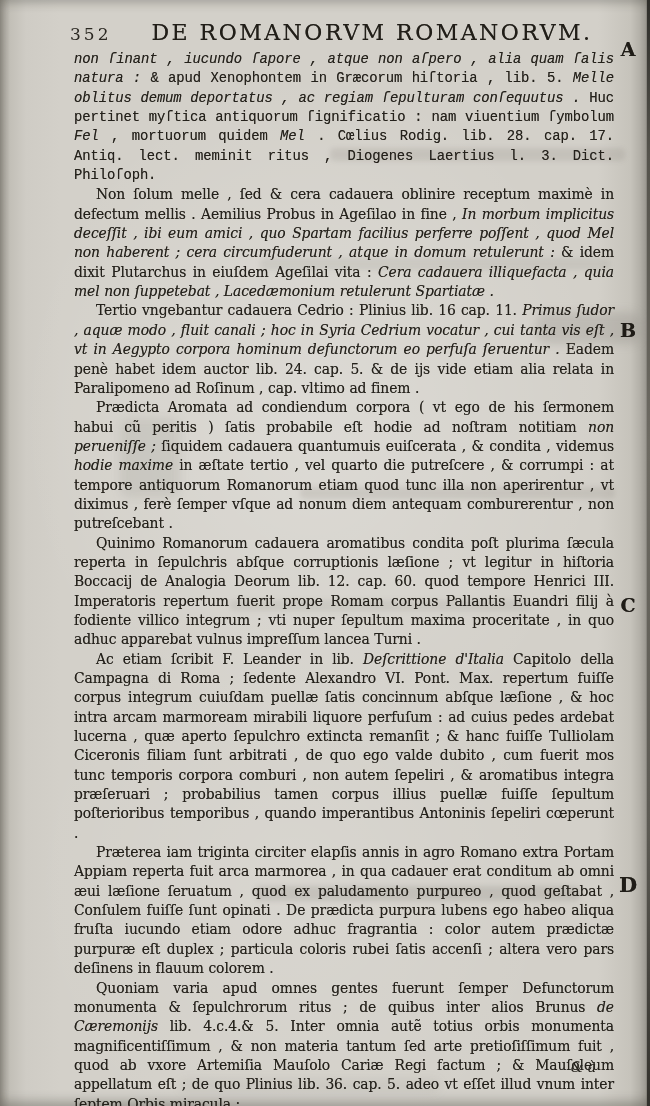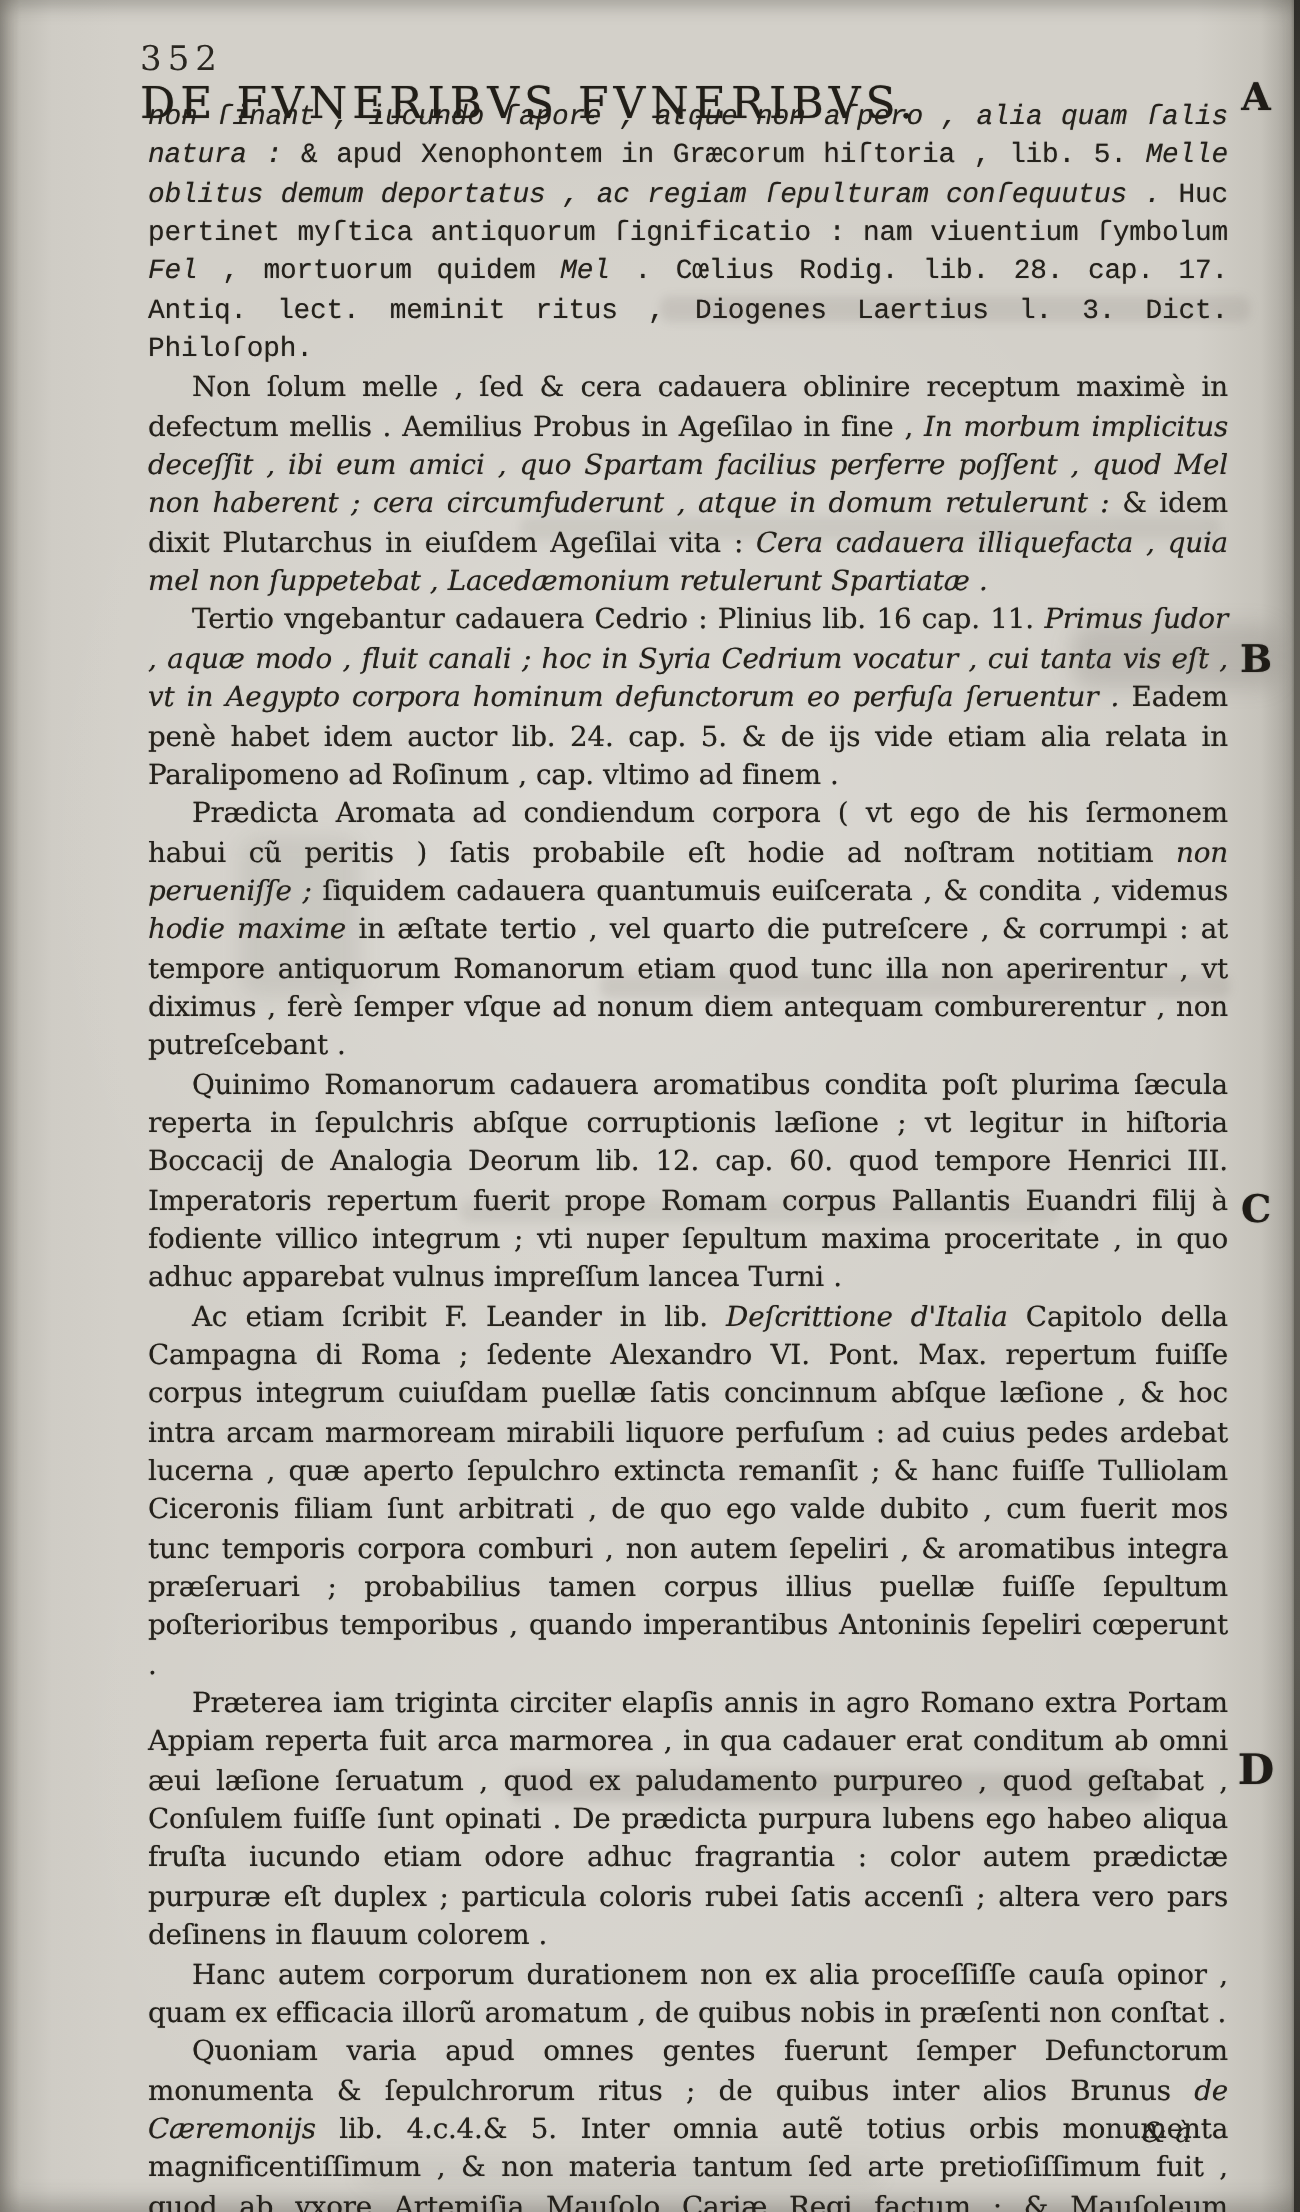--- a/index.html
+++ b/index.html
@@ -18,21 +18,21 @@
                       #d3d0c9 92%, #c6c3bb 97%, #a8a59d 99.3%, #55534c 100%),
       #d1cec7;
     box-shadow: inset 0 4px 8px rgba(60,58,52,0.25), inset 0 -6px 10px rgba(60,58,52,0.28);
   }
   .edge-right-dark {
     position: absolute; right: 0; top: 0; width: 3px; height: 100%;
     background: linear-gradient(180deg, #2e2d29 0%, #55534c 14%, #6d6a62 40%, #5c5a53 75%, #33312c 100%);
   }
   .header {
     position: absolute; top: 20px; left: 70px; right: 34px; height: 32px;
-    display: flex; align-items: baseline; flex-direction: column;
+    display: flex; align-items: baseline;
   }
   .pagenum {
     width: 58px; font-size: 17px; letter-spacing: 3px; color: #2a2721;
   }
   .running-title {
     flex: 1; text-align: center; font-size: 22px; letter-spacing: 2.5px;
     white-space: nowrap; color: #211e18;
     text-shadow: 0 0 0.5px rgba(33,30,24,0.65);
   }
   .textblock {
@@ -88,32 +88,31 @@
   <div class="ghost g2"></div>
   <div class="ghost g3"></div>
   <div class="ghost g4"></div>
   <div class="ghost g5"></div>
   <div class="smear s1"></div>
   <div class="smear s2"></div>
   <div class="smear s3"></div>
 
   <div class="header">
     <span class="pagenum">352</span>
-    <span class="running-title">DE FVNERIBVS FVNERIBVS.</span>
+    <span class="running-title">DE ROMANORVM ROMANORVM.</span>
   </div>
 
   <div class="textblock" id="textblock">
       <p class="para"><span class="it">non ſinant , iucundo ſapore , atque non aſpero , alia quam ſalis natura : </span><span>&amp; apud Xenophontem in Græcorum hiſtoria , lib. 5. </span><span class="it">Melle oblitus demum deportatus , ac regiam ſepulturam conſequutus . </span><span>Huc pertinet myſtica antiquorum ſignificatio : nam viuentium ſymbolum </span><span class="it">Fel</span><span> , mortuorum quidem </span><span class="it">Mel</span><span> . Cœlius Rodig. lib. 28. cap. 17. Antiq. lect. meminit ritus , Diogenes Laertius l. 3. Dict. Philoſoph.</span></p>
       <p class="para"><span>Non ſolum melle , ſed &amp; cera cadauera oblinire receptum maximè in defectum mellis . Aemilius Probus in Ageſilao in fine , </span><span class="it">In morbum implicitus deceſſit , ibi eum amici , quo Spartam facilius perferre poſſent , quod Mel non haberent ; cera circumfuderunt , atque in domum retulerunt : </span><span>&amp; idem dixit Plutarchus in eiuſdem Ageſilai vita : </span><span class="it">Cera cadauera illiquefacta , quia mel non ſuppetebat , Lacedæmonium retulerunt Spartiatæ .</span></p>
       <p class="para"><span>Tertio vngebantur cadauera Cedrio : Plinius lib. 16 cap. 11. </span><span class="it">Primus ſudor , aquæ modo , fluit canali ; hoc in Syria Cedrium vocatur , cui tanta vis eſt , vt in Aegypto corpora hominum defunctorum eo perfuſa ſeruentur . </span><span>Eadem penè habet idem auctor lib. 24. cap. 5. &amp; de ijs vide etiam alia relata in Paralipomeno ad Roſinum , cap. vltimo ad finem .</span></p>
       <p class="para"><span>Prædicta Aromata ad condiendum corpora ( vt ego de his ſermonem habui cũ peritis ) ſatis probabile eſt hodie ad noſtram notitiam </span><span class="it">non perueniſſe ; </span><span>ſiquidem cadauera quantumuis euiſcerata , &amp; condita , videmus </span><span class="it">hodie maxime </span><span>in æſtate tertio , vel quarto die putreſcere , &amp; corrumpi : at tempore antiquorum Romanorum etiam quod tunc illa non aperirentur , vt diximus , ferè ſemper vſque ad nonum diem antequam comburerentur , non putreſcebant .</span></p>
       <p class="para"><span>Quinimo Romanorum cadauera aromatibus condita poſt plurima ſæcula reperta in ſepulchris abſque corruptionis læſione ; vt legitur in hiſtoria Boccacij de Analogia Deorum lib. 12. cap. 60. quod tempore Henrici III. Imperatoris repertum fuerit prope Romam corpus Pallantis Euandri filij à fodiente villico integrum ; vti nuper ſepultum maxima proceritate , in quo adhuc apparebat vulnus impreſſum lancea Turni .</span></p>
       <p class="para"><span>Ac etiam ſcribit F. Leander in lib. </span><span class="it">Deſcrittione d'Italia</span><span> Capitolo della Campagna di Roma ; ſedente Alexandro VI. Pont. Max. repertum fuiſſe corpus integrum cuiuſdam puellæ ſatis concinnum abſque læſione , &amp; hoc intra arcam marmoream mirabili liquore perfuſum : ad cuius pedes ardebat lucerna , quæ aperto ſepulchro extincta remanſit ; &amp; hanc fuiſſe Tulliolam Ciceronis filiam ſunt arbitrati , de quo ego valde dubito , cum fuerit mos tunc temporis corpora comburi , non autem ſepeliri , &amp; aromatibus integra præſeruari ; probabilius tamen corpus illius puellæ fuiſſe ſepultum poſterioribus temporibus , quando imperantibus Antoninis ſepeliri cœperunt .</span></p>
       <p class="para"><span>Præterea iam triginta circiter elapſis annis in agro Romano extra Portam Appiam reperta fuit arca marmorea , in qua cadauer erat conditum ab omni æui læſione ſeruatum , quod ex paludamento purpureo , quod geſtabat , Conſulem fuiſſe ſunt opinati . De prædicta purpura lubens ego habeo aliqua fruſta iucundo etiam odore adhuc fragrantia : color autem prædictæ purpuræ eſt duplex ; particula coloris rubei ſatis accenſi ; altera vero pars deſinens in flauum colorem .</span></p>
-      <p class="para"><span>Hanc autem corporum durationem non ex alia proceſſiſſe cauſa opinor , quam ex efficacia illorũ aromatum , de quibus nobis in præſenti non conſtat .</span></p>
       <p class="para"><span>Quoniam varia apud omnes gentes fuerunt ſemper Defunctorum monumenta &amp; ſepulchrorum ritus ; de quibus inter alios Brunus </span><span class="it">de Cæremonijs</span><span> lib. 4.c.4.&amp; 5. Inter omnia autẽ totius orbis monumenta magnificentiſſimum , &amp; non materia tantum ſed arte pretioſiſſimum fuit , quod ab vxore Artemiſia Mauſolo Cariæ Regi factum ; &amp; Mauſoleum appellatum eſt ; de quo Plinius lib. 36. cap. 5. adeo vt eſſet illud vnum inter ſeptem Orbis miracula :</span></p>
     </div>
 
   <div id="marginletters">
       <div class="mletter mletter-0">A</div>
       <div class="mletter mletter-1">B</div>
       <div class="mletter mletter-2">C</div>
       <div class="mletter mletter-3">D</div>
     </div>
 

